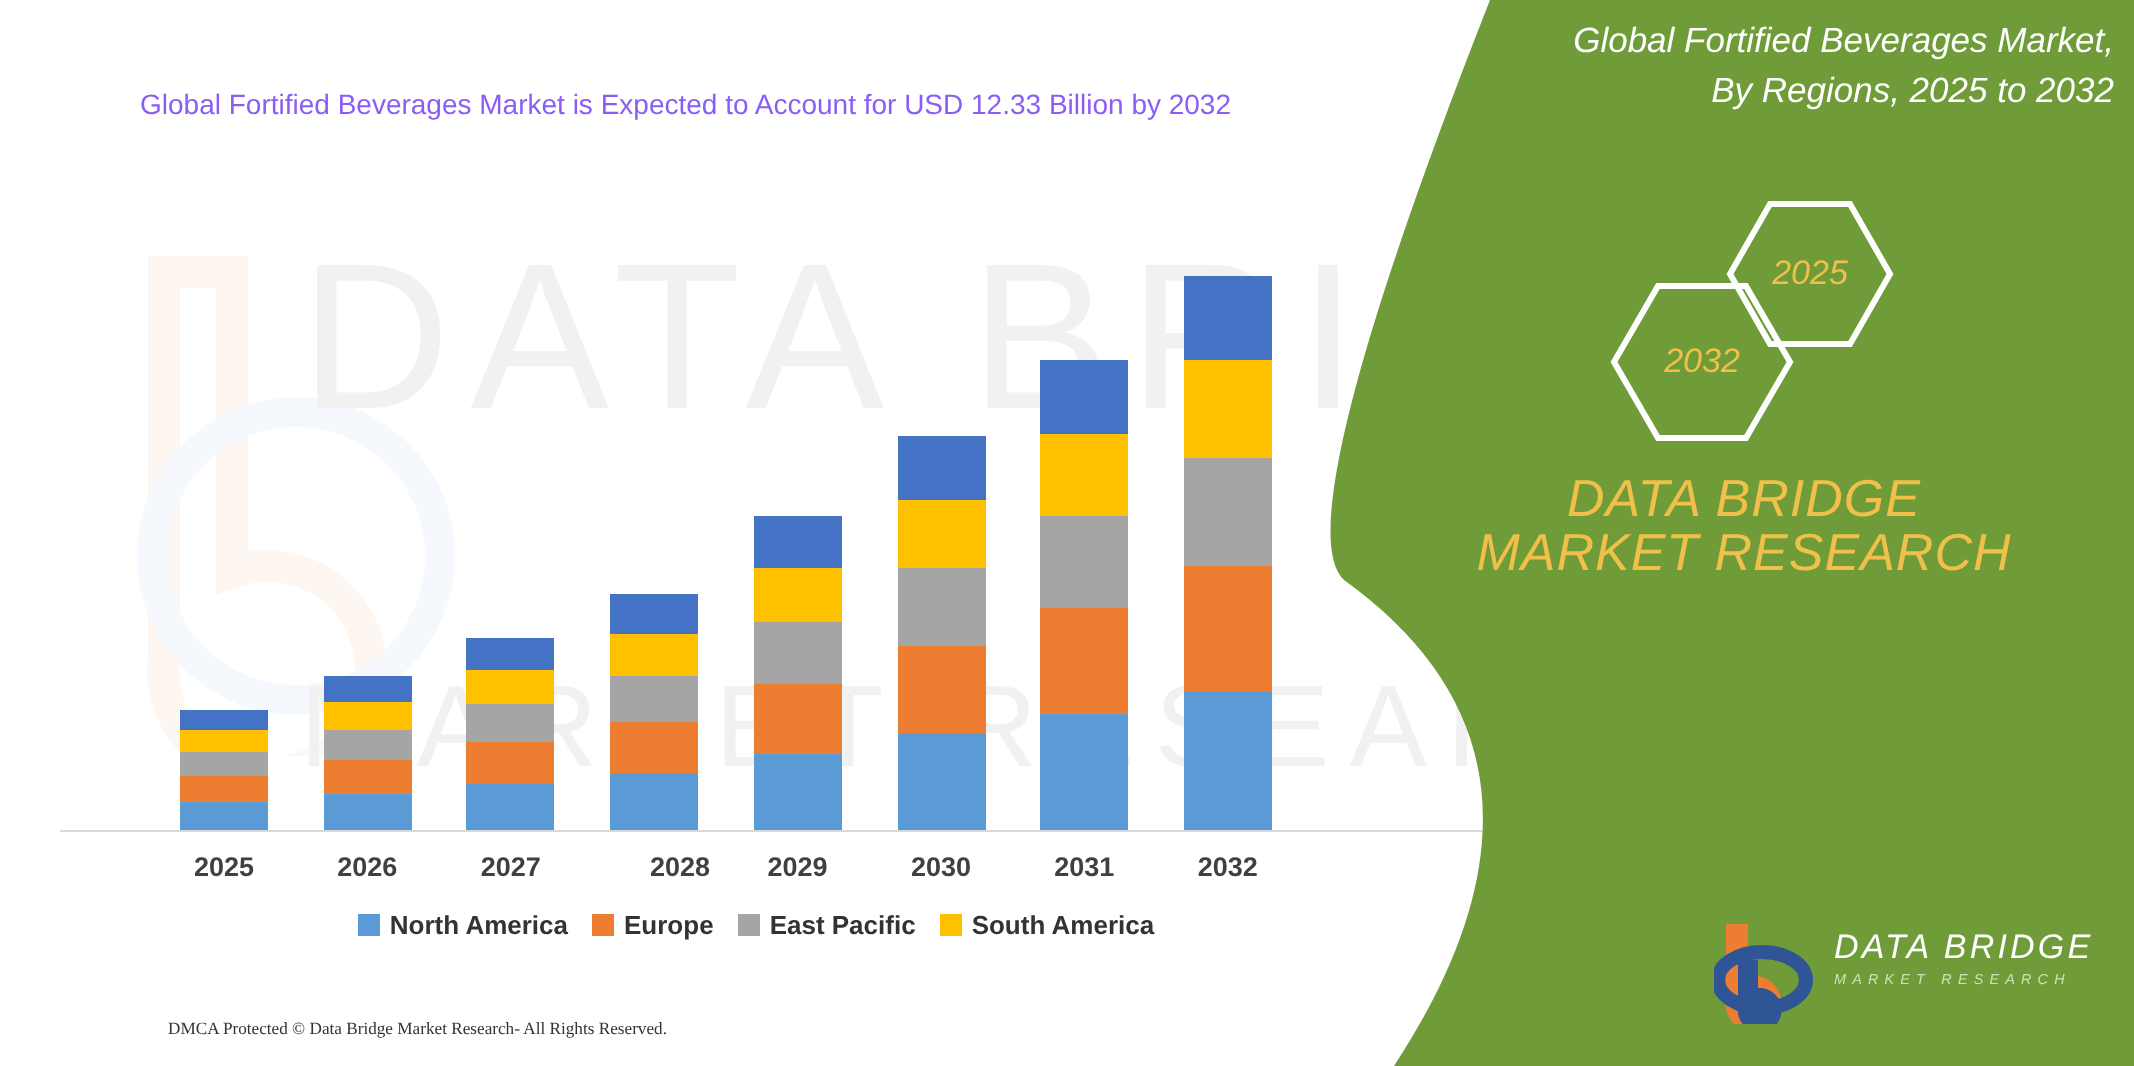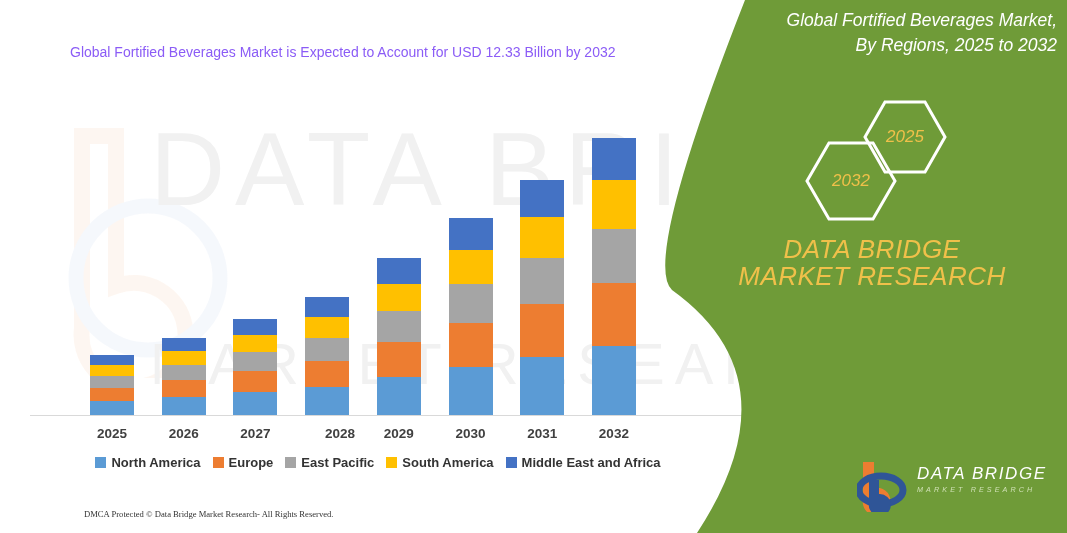--- a/index.html
+++ b/index.html
@@ -182,24 +182,20 @@
         <span class="lg-label">Europe</span>
       </div>
       <div class="lg-item">
         <span class="lg-swatch" style="background: rgb(165, 165, 165);"></span>
         <span class="lg-label">East Pacific</span>
       </div>
       <div class="lg-item">
         <span class="lg-swatch" style="background: rgb(255, 192, 0);"></span>
         <span class="lg-label">South America</span>
       </div>
-      <div class="lg-item">
-        <span class="lg-swatch" style="background: rgb(68, 114, 196);"></span>
-        <span class="lg-label">Middle East and Africa</span>
-      </div>
     </div>
 
   <div class="footer">
     <div class="ft ft-left">DMCA Protected © Data Bridge Market Research-  All Rights Reserved.</div>
   </div>
 
   <div class="green-panel">
     <svg class="gp-svg" viewBox="0 0 420 533" preserveAspectRatio="none">
       <path d="M98 0 L420 0 L420 533 L50 533 Q150 380 25 290 Q-5 262 98 0 Z" fill="#6f9b38"></path>
     </svg>

